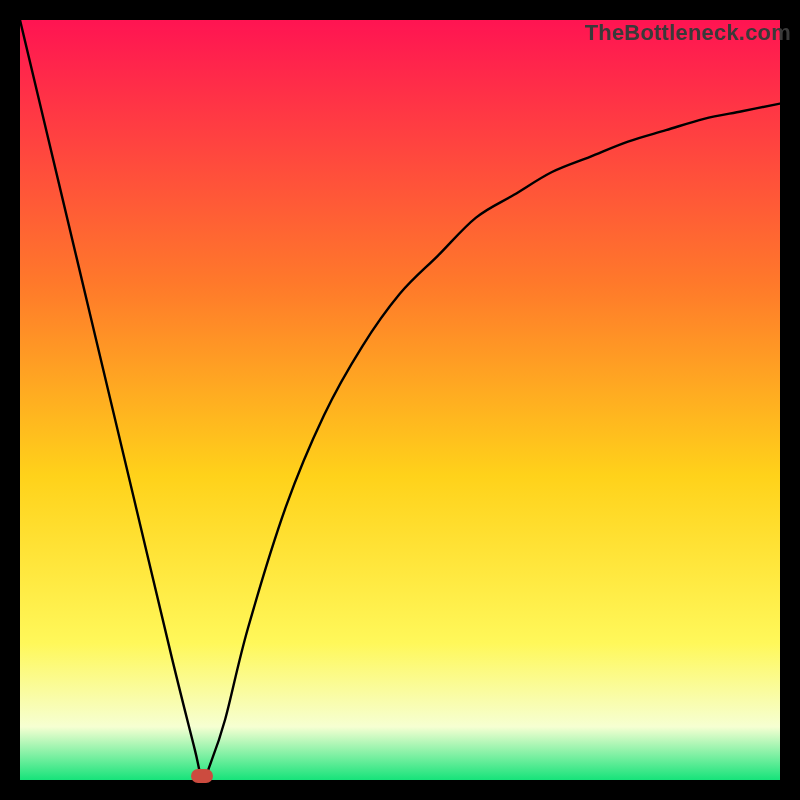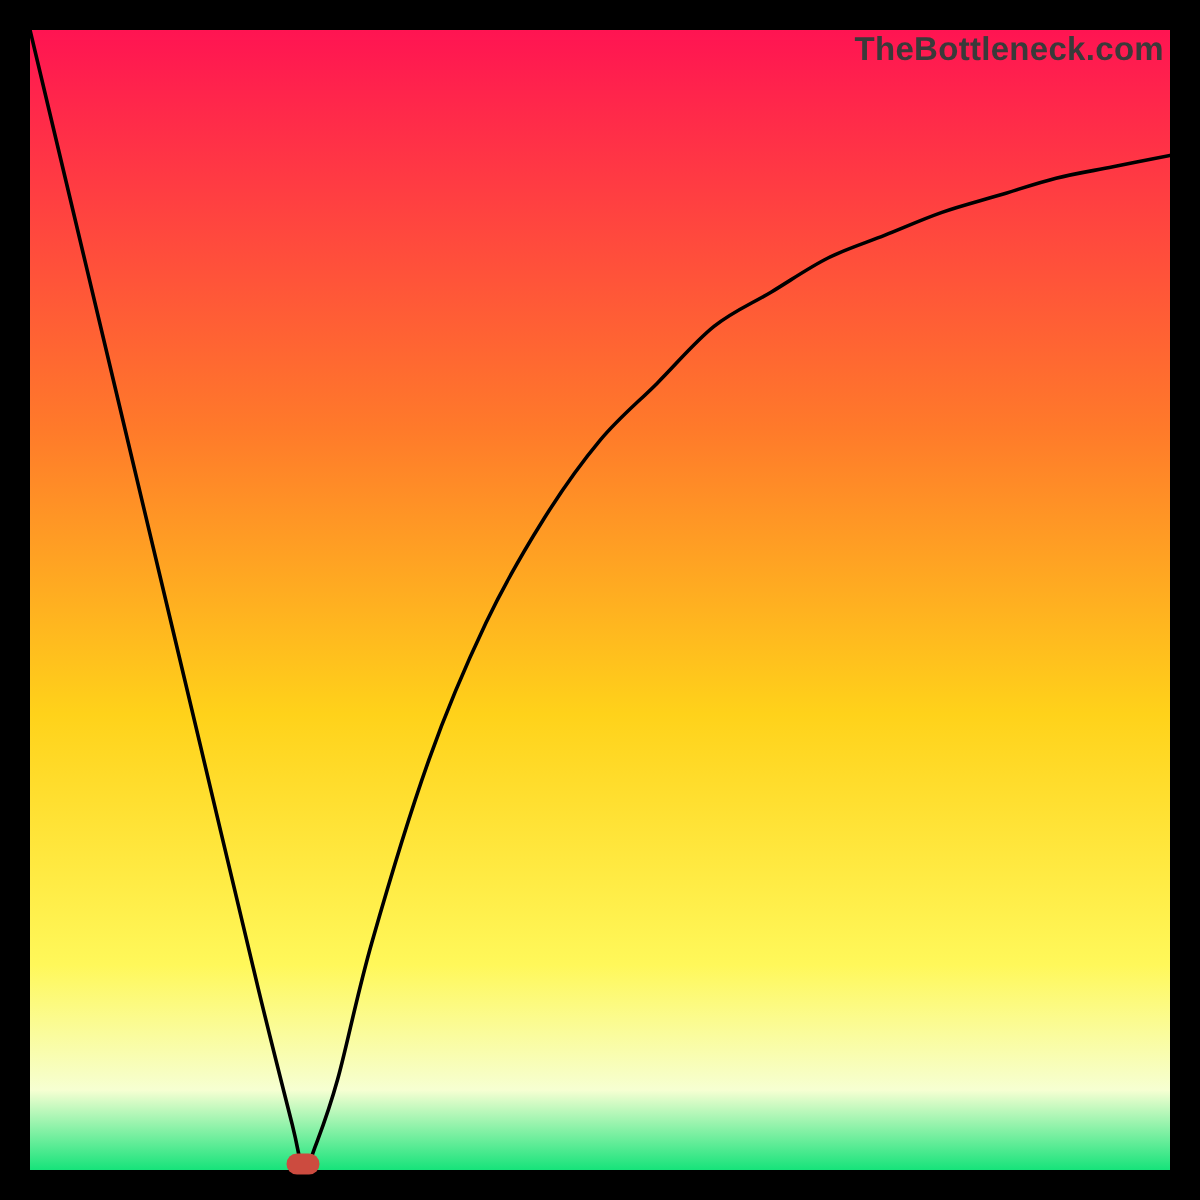--- a/index.html
+++ b/index.html
@@ -18,20 +18,21 @@
     width: 760px;
     height: 760px;
     background: #000;
   }
   .plot-inner {
     position: absolute;
     left: 0;
     top: 0;
     width: 760px;
     height: 760px;
+    padding-left: 15px;
   }
   .watermark {
     position: absolute;
     top: 0px;
     right: 4px;
     color: #3a3a3a;
     font-size: 22px;
     font-weight: 600;
     letter-spacing: 0.2px;
     user-select: none;

